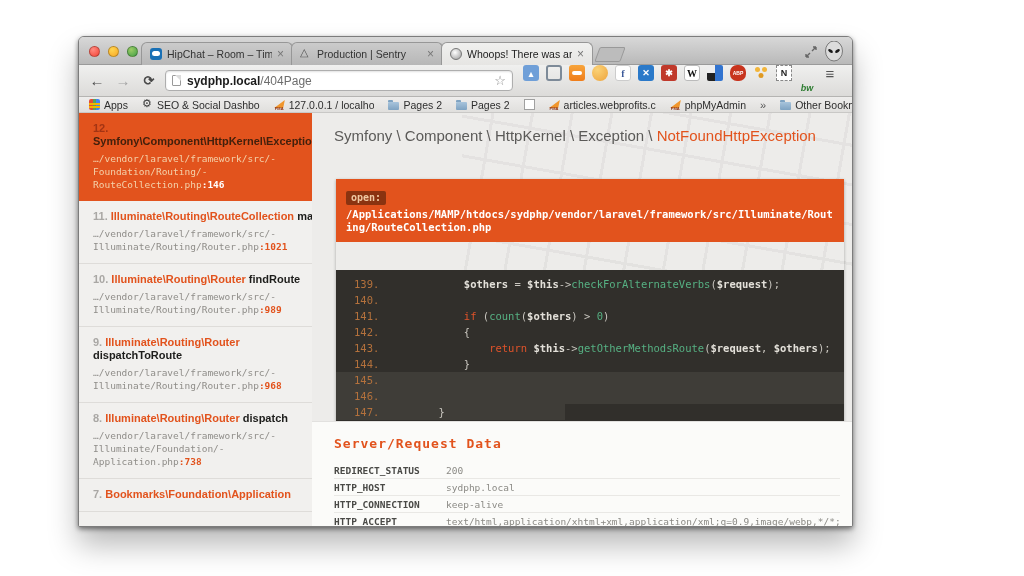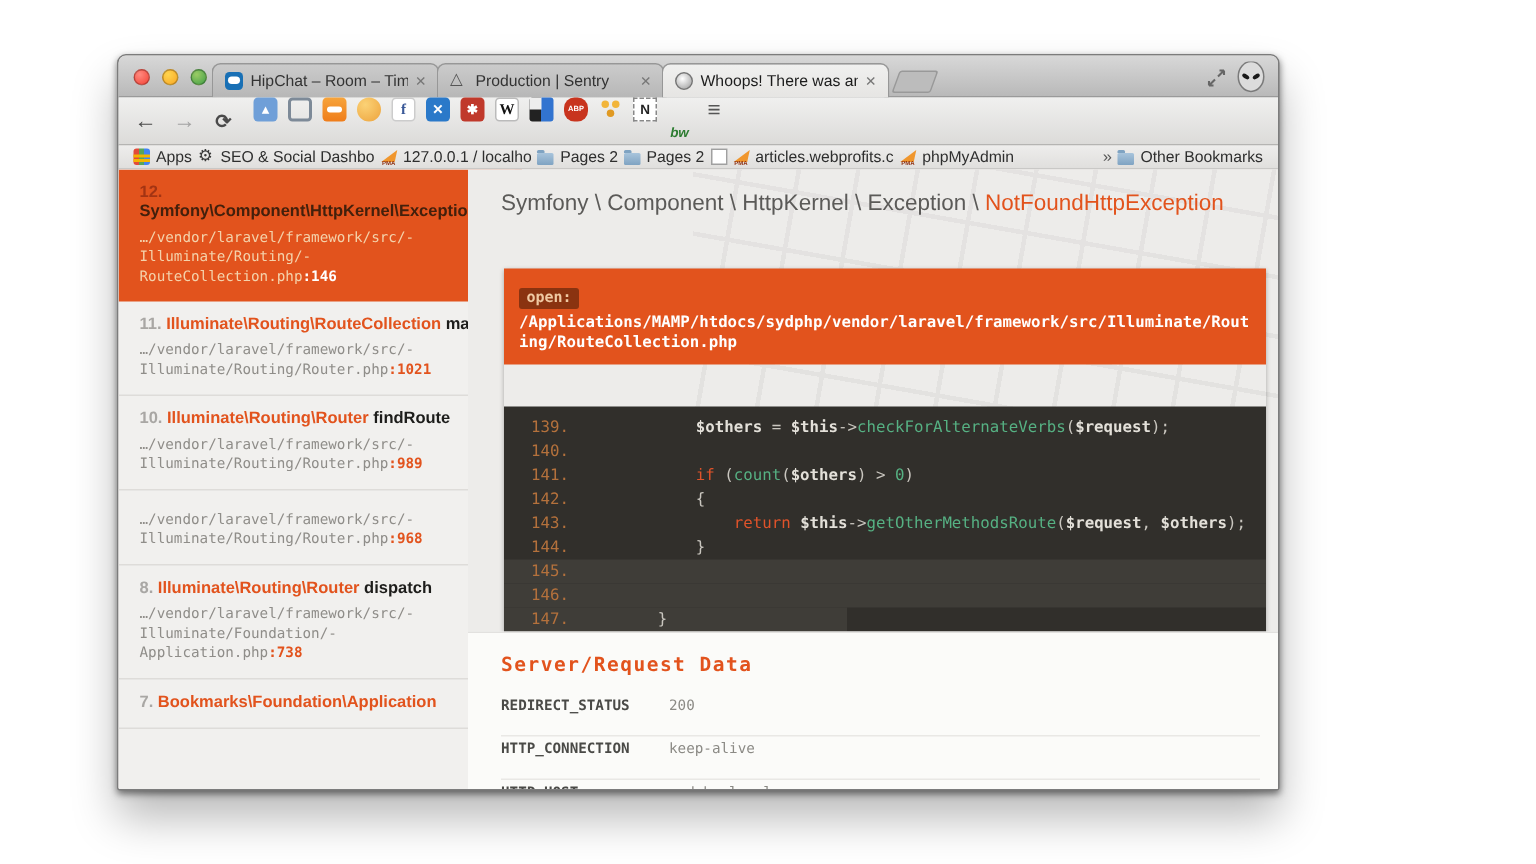--- a/index.html
+++ b/index.html
@@ -78,21 +78,21 @@
   .adblock-icon { background:#c8341e; color:#fff; font-weight:bold; font-size:5px; border-radius:7px; }
   .honeycomb-icon::before { content:""; position:absolute; left:2px; top:2px; width:5px; height:5px;
     border-radius:50%; background:#f2b53a; box-shadow:7px 0 0 #f2b53a, 3.5px 6px 0 #e09a23; }
   .clipper-icon { background:#fff; border:1px dashed #888; color:#222; font-weight:bold; font-size:9px; border-radius:0; }
   .builtwith-icon { color:#2e7d32; font-weight:bold; font-size:9px; font-style:italic;margin-top:15px; }
   .menu-icon { color:#555; font-size:15px; font-weight:bold; }
 
   
   .bookmarks { position:absolute; left:0; top:60px; right:0; height:16px;
     background:linear-gradient(#eeedec,#e0dfdd); border-bottom:1px solid #c9c8c6;
-    display:flex; align-items:center; gap:4px; padding:0 10px; font-size:10.5px; color:#2e2e2e; }
+    display:flex; align-items:center; gap:14px; padding:0 10px; font-size:10.5px; color:#2e2e2e; }
   .bm { display:flex; align-items:center; gap:4px; white-space:nowrap; }
   .bm-label { max-width:108px; overflow:hidden; }
   .bmicon { width:11px; height:11px; position:relative; flex:0 0 11px; }
   .apps-grid-icon { background:
       linear-gradient(90deg,#e24b3a 33%,#58a55c 33% 66%,#4285f4 66%); border-radius:2px; }
   .apps-grid-icon::after { content:""; position:absolute; left:0; top:4px; right:0; height:1.5px; background:#f4b400;
     box-shadow:0 3px 0 #f4b400; }
   .seo-icon::after { content:"⚙"; position:absolute; top:-2px; font-size:11px; color:#3a3a3a; }
   .phpmyadmin-icon::before { content:""; position:absolute; left:1px; top:1px;
     border-left:9px solid transparent; border-bottom:8px solid #f0962d; transform:skewX(-12deg); }
@@ -156,21 +156,21 @@
   .tok-n { color:#56b183; }
   .tok-x { color:#ffffff; font-weight:bold; }
   .nocomments { background:#504e49; color:#96938d; font-size:11px; padding:7px 12px 8px;
     border-top:1px solid #262522; }
 
   .server-panel { position:absolute; left:0; right:0; top:308px; bottom:0; background:#fbfbf9;
     border-top:1px solid #e2e1df; z-index:2; }
   .server-title { position:absolute; left:22px; top:14px; font-family:"DejaVu Sans Mono", monospace;
     font-size:13px; font-weight:bold; color:#e2531d; letter-spacing:1px; }
   .server-table { position:absolute; left:22px; right:12px; top:40px; font-family:"DejaVu Sans Mono", monospace; }
-  .srow { display:flex; border-bottom:1px solid #e9e8e5; padding:3px 0 14px; }
+  .srow { display:flex; border-bottom:1px solid #e9e8e5; padding:3px 0 2px; }
   .skey { width:112px; flex:0 0 112px; font-size:9.5px; font-weight:bold; color:#4a4a47; }
   .sval { flex:1; font-size:9.5px; color:#8b8a85; white-space:nowrap; overflow:hidden; }
 </style>
 </head>
 <body>
 
 <div id="stage">
   <div class="window">
 
     <div class="tabstrip">
@@ -207,20 +207,25 @@
           <ellipse cx="6.5" cy="10" rx="2.6" ry="1.4" fill="#1a1a1a" transform="rotate(32 6.5 10)"></ellipse>
           <ellipse cx="13.5" cy="10" rx="2.6" ry="1.4" fill="#1a1a1a" transform="rotate(-32 13.5 10)"></ellipse>
         </svg>
       </div>
     </div>
 
     <div class="toolbar">
       <span class="navbtn">←</span>
       <span class="navbtn disabled">→</span>
       <span class="navbtn reload">⟳</span>
+      <div class="omnibox">
+        <span class="doc-icon"></span>
+        <span class="url"><span class="domain">sydphp.local</span><span class="path">/404Page</span></span>
+        <span class="star">☆</span>
+      </div>
       <div style="display:flex; gap:7px; margin-left:4px;" id="extensions">
           <span class="ext image-capture-icon"></span>
           <span class="ext window-select-icon"></span>
           <span class="ext cloudflare-icon"></span>
           <span class="ext emoji-icon"></span>
           <span class="ext facebook-icon">f</span>
           <span class="ext mixpanel-icon">✕</span>
           <span class="ext sessions-icon">✱</span>
           <span class="ext wikipedia-icon">W</span>
           <span class="ext delicious-icon"></span>
@@ -273,31 +278,32 @@
 
     <div class="content">
 
       <div class="sidebar">
         <div class="frames" id="frames">
             <div class="frame active">
               <div class="f-head">
                 <span class="f-num">12. </span>
                 <span class="f-cls">Symfony\Component\HttpKernel\Exception\NotFoundHttpException</span>
               </div>
-              <div class="f-path"><div>…/vendor/laravel/framework/src/-</div><div>Illuminate/Routing/-</div><span>RouteCollection.php</span><span class="f-line">:146</span></div>
+              <div class="f-path"><div>…/vendor/laravel/framework/src/-</div><div>Foundation/Routing/-</div><span>RouteCollection.php</span><span class="f-line">:146</span></div>
             </div>
             <div class="frame">
               <div class="f-head"><span class="f-num">11. </span><span class="f-cls">Illuminate\Routing\RouteCollection</span><span class="f-fn"> match</span></div>
               <div class="f-path"><div>…/vendor/laravel/framework/src/-</div><span>Illuminate/Routing/Router.php</span><span class="f-line">:1021</span></div>
             </div>
             <div class="frame">
               <div class="f-head"><span class="f-num">10. </span><span class="f-cls">Illuminate\Routing\Router</span><span class="f-fn"> findRoute</span></div>
               <div class="f-path"><div>…/vendor/laravel/framework/src/-</div><span>Illuminate/Routing/Router.php</span><span class="f-line">:989</span></div>
             </div>
             <div class="frame">
+              <div class="f-head"><span class="f-num">9. </span><span class="f-cls">Illuminate\Routing\Router</span><span class="f-fn"> dispatchToRoute</span></div>
               <div class="f-path"><div>…/vendor/laravel/framework/src/-</div><span>Illuminate/Routing/Router.php</span><span class="f-line">:968</span></div>
             </div>
             <div class="frame">
               <div class="f-head"><span class="f-num">8. </span><span class="f-cls">Illuminate\Routing\Router</span><span class="f-fn"> dispatch</span></div>
               <div class="f-path"><div>…/vendor/laravel/framework/src/-</div><div>Illuminate/Foundation/-</div><span>Application.php</span><span class="f-line">:738</span></div>
             </div>
             <div class="frame">
               <div class="f-head"><span class="f-num">7. </span><span class="f-cls">Bookmarks\Foundation\Application</span></div>
             </div>
           </div>
@@ -334,26 +340,26 @@
         </div>
 
         <div class="server-panel">
           <div class="server-title">Server/Request Data</div>
           <div class="server-table" id="servertable">
               <div class="srow">
                 <span class="skey">REDIRECT_STATUS</span>
                 <span class="sval">200</span>
               </div>
               <div class="srow">
+                <span class="skey">HTTP_HOST</span>
+                <span class="sval">sydphp.local</span>
+              </div>
+              <div class="srow">
                 <span class="skey">HTTP_CONNECTION</span>
                 <span class="sval">keep-alive</span>
-              </div>
-              <div class="srow">
-                <span class="skey">HTTP_HOST</span>
-                <span class="sval">sydphp.local</span>
               </div>
               <div class="srow">
                 <span class="skey">HTTP_ACCEPT</span>
                 <span class="sval">text/html,application/xhtml+xml,application/xml;q=0.9,image/webp,*/*;q=0</span>
               </div>
             </div>
         </div>
       </div>
 
     </div>

